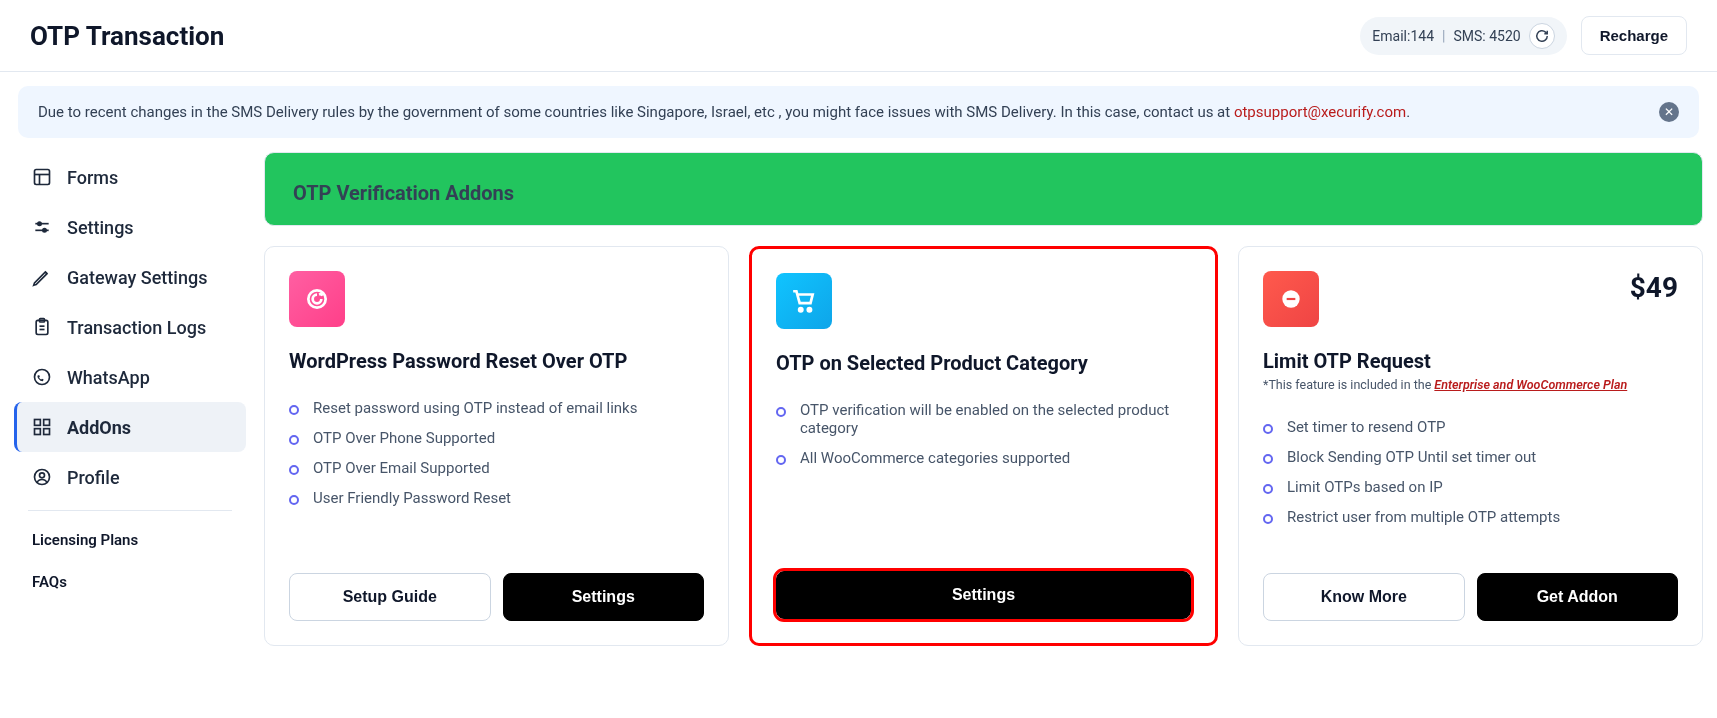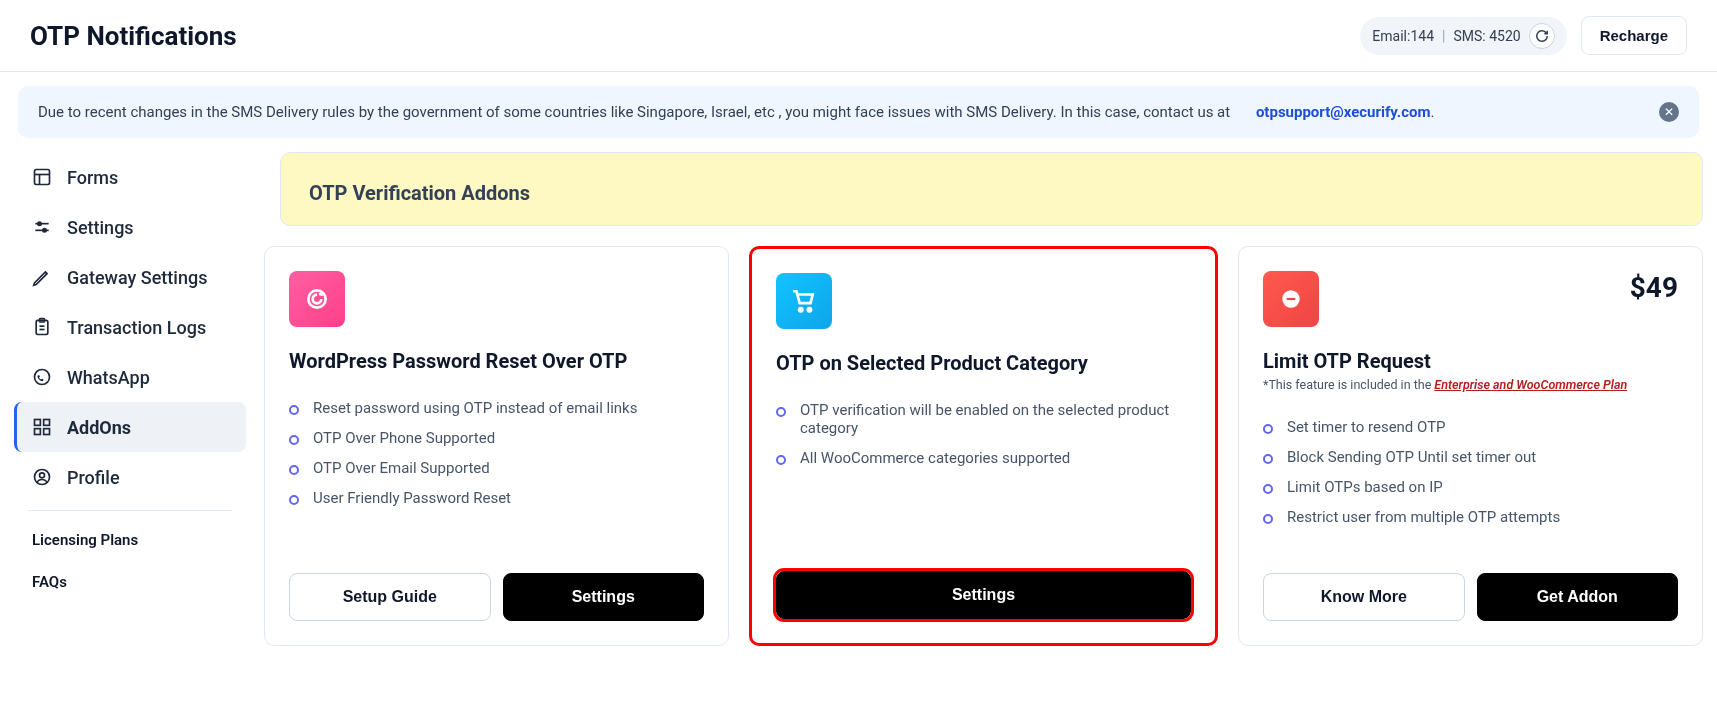--- a/index.html
+++ b/index.html
@@ -59,21 +59,21 @@
     background: #eff6ff;
     border-radius: 10px;
     padding: 16px 20px;
     display: flex;
     align-items: center;
     justify-content: space-between;
     gap: 12px;
     font-size: 15px;
     color: #334155;
   }
-  .banner a { color: #1d4ed8; font-weight: 700; text-decoration: none; margin-left: 22px; }
+  .banner a { color: #b91c1c; font-weight: 400; text-decoration: none; }
   .banner-close {
     width: 20px; height: 20px;
     border-radius: 50%;
     background: #64748b;
     color: #fff;
     display: flex; align-items: center; justify-content: center;
     font-size: 12px;
     cursor: pointer;
     flex-shrink: 0;
   }
@@ -117,25 +117,24 @@
     font-size: 15px;
     font-weight: 600;
     color: #0f172a;
     cursor: pointer;
   }
   .main {
     flex: 1;
     padding: 0 14px 20px 4px;
   }
   .panel {
-    background: #fef9c3;
+    background: #22c55e;
     border: 1px solid #e2e8f0;
     border-radius: 10px;
     padding: 28px 28px 10px 28px;
-    margin-left: 16px;
   }
   .panel-title {
     font-size: 20px;
     font-weight: 700;
     color: #334155;
     margin-bottom: 10px;
   }
   .cards {
     display: flex;
     gap: 20px;
@@ -229,21 +228,21 @@
     color: #fff;
   }
   .btn-dark.highlight-btn {
     outline: 3px solid #ff0000;
   }
 </style>
 </head>
 <body>
 
 <div class="topbar">
-  <h1 class="page-title">OTP Notifications</h1>
+  <h1 class="page-title">OTP Transaction</h1>
   <div class="topbar-right">
     <div class="quota-pill">
       <span>
         <span>Email:</span><span>144</span>
       </span>
       <span class="quota-sep">|</span>
       <span>
         <span>SMS: </span><span>4520</span>
       </span>
       <span class="refresh-btn">

